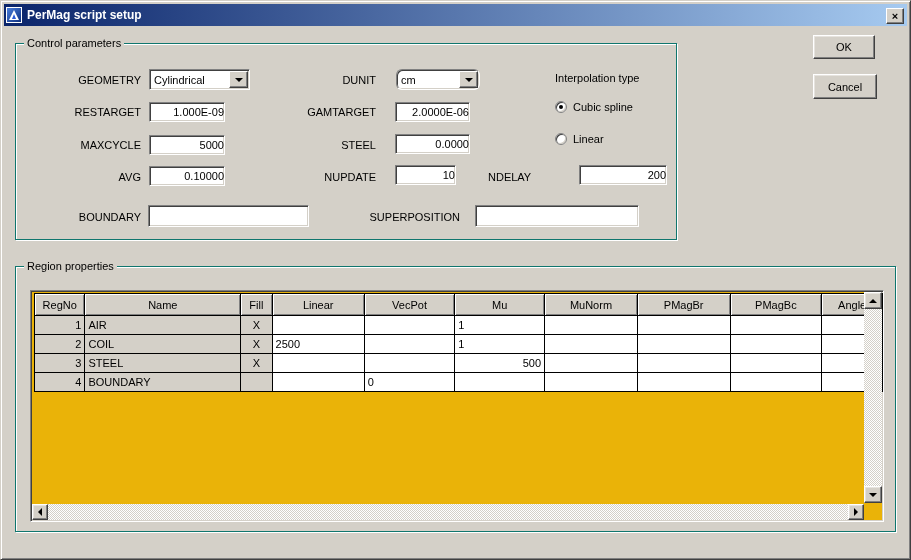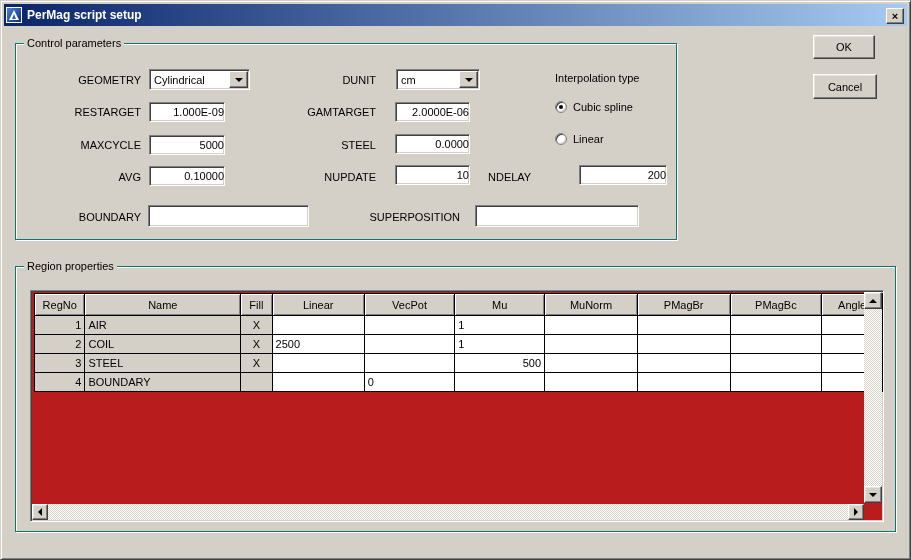--- a/index.html
+++ b/index.html
@@ -28,21 +28,21 @@
   .arrow-dn{width:0;height:0;border:4px solid transparent;border-top:4px solid #000;margin-top:4px;}
   .arrow-up{width:0;height:0;border:4px solid transparent;border-bottom:4px solid #000;margin-bottom:4px;}
   .arrow-lf{width:0;height:0;border:4px solid transparent;border-right:4px solid #000;margin-left:-4px;}
   .arrow-rt{width:0;height:0;border:4px solid transparent;border-left:4px solid #000;margin-right:-4px;}
   
   .radio-row{position:absolute;display:flex;align-items:center;}
   .radio{width:12px;height:12px;border-radius:50%;background:#fff;border:1px solid #808080;box-shadow:inset 1px 1px 0 #404040,inset -1px -1px 0 #d4d0c8;box-sizing:border-box;position:relative;}
   .radio.sel::after{content:"";position:absolute;left:3px;top:3px;width:4px;height:4px;border-radius:50%;background:#000;}
   .radio-row .rlabel{margin-left:6px;}
   
-  .panel-sunken{position:absolute;background:#b91c1c;border:1px solid;border-color:#808080 #fff #fff #808080;box-shadow:inset 1px 1px 0 #404040,inset -1px -1px 0 #d4d0c8;box-sizing:border-box;}
+  .panel-sunken{position:absolute;background:#eab308;border:1px solid;border-color:#808080 #fff #fff #808080;box-shadow:inset 1px 1px 0 #404040,inset -1px -1px 0 #d4d0c8;box-sizing:border-box;}
   table.grid{border-collapse:collapse;position:absolute;left:3px;top:2px;table-layout:fixed;}
   table.grid th{border:1px solid #000;background:#d4d0c8;box-shadow:inset 1px 1px 0 #fff,inset -1px -1px 0 #808080;height:21px;font-weight:normal;font-size:11px;padding:0 2px;overflow:hidden;}
   table.grid td{border:1px solid #000;height:18px;font-size:11px;padding:0 3px;overflow:hidden;white-space:nowrap;}
   td.graycell{background:#d4d0c8;}
   td.whitecell{background:#fff;}
   
   .sbtn{background:#d4d0c8;border:1px solid;border-color:#fff #404040 #404040 #fff;box-shadow:inset -1px -1px 0 #808080,inset 1px 1px 0 #e6e3de;display:flex;align-items:center;justify-content:center;box-sizing:border-box;}
   .vscroll{position:absolute;top:1px;right:1px;width:18px;background-color:#eceae5;background-image:conic-gradient(#ffffff 0 25%,#d4d0c8 0 50%,#ffffff 0 75%,#d4d0c8 0 100%);background-size:2px 2px;}
   .hscroll{position:absolute;left:1px;bottom:1px;height:16px;background-color:#eceae5;background-image:conic-gradient(#ffffff 0 25%,#d4d0c8 0 50%,#ffffff 0 75%,#d4d0c8 0 100%);background-size:2px 2px;}
   .vscroll .sbtn{position:absolute;left:0;width:18px;height:17px;}
@@ -75,21 +75,21 @@
     <span class="glabel">Control parameters</span>
 
     <span class="flabel ralign" style="left:16px;top:30px;width:109px;">GEOMETRY</span>
     <div class="combo" style="left:133px;top:25px;width:101px;height:21px;">
       <span class="ctext">Cylindrical</span>
       <span class="cbtn">
           <span class="arrow-dn"></span>
         </span>
     </div>
     <span class="flabel ralign" style="left:265px;top:30px;width:95px;">DUNIT</span>
-    <div class="combo" style="left:380px;top:25px;width:84px;height:21px;">
+    <div class="combo" style="left:380px;top:25px;width:84px;height:21px;border-radius:6px;">
       <span class="ctext">cm</span>
       <span class="cbtn">
           <span class="arrow-dn"></span>
         </span>
     </div>
     <span class="flabel" style="left:539px;top:28px;">Interpolation type</span>
 
     <span class="flabel ralign" style="left:16px;top:62px;width:109px;">RESTARGET</span>
     <input class="tbox num" style="left: 133px; top: 58px; width: 76px; height: 20px;" value="1.000E-09">
     <span class="flabel ralign" style="left:265px;top:62px;width:95px;">GAMTARGET</span>
@@ -104,21 +104,21 @@
     <span class="flabel ralign" style="left:265px;top:95px;width:95px;">STEEL</span>
     <input class="tbox num" style="left: 379px; top: 90px; width: 75px; height: 20px;" value="0.0000">
     <div class="radio-row" style="left:539px;top:89px;">
       <span class="radio"></span>
       <span class="rlabel">Linear</span>
     </div>
 
     <span class="flabel ralign" style="left:16px;top:127px;width:109px;">AVG</span>
     <input class="tbox num" style="left: 133px; top: 122px; width: 76px; height: 20px;" value="0.10000">
     <span class="flabel ralign" style="left:265px;top:127px;width:95px;">NUPDATE</span>
-    <input class="tbox num" style="left: 379px; top: 121px; width: 75px; height: 20px;" value="10">
+    <input class="tbox num" style="left: 379px; top: 121px; width: 61px; height: 20px;" value="10">
     <span class="flabel" style="left:472px;top:127px;">NDELAY</span>
     <input class="tbox num" style="left: 563px; top: 121px; width: 88px; height: 20px;" value="200">
 
     <span class="flabel ralign" style="left:16px;top:167px;width:109px;">BOUNDARY</span>
     <input class="tbox" style="left: 132px; top: 161px; width: 161px; height: 22px;" value="">
     <span class="flabel ralign" style="left:349px;top:167px;width:95px;">SUPERPOSITION</span>
     <input class="tbox" style="left: 459px; top: 161px; width: 164px; height: 22px;" value="">
   </div>
 
   <div class="groupbox" style="left:14px;top:265px;width:881px;height:266px;">

